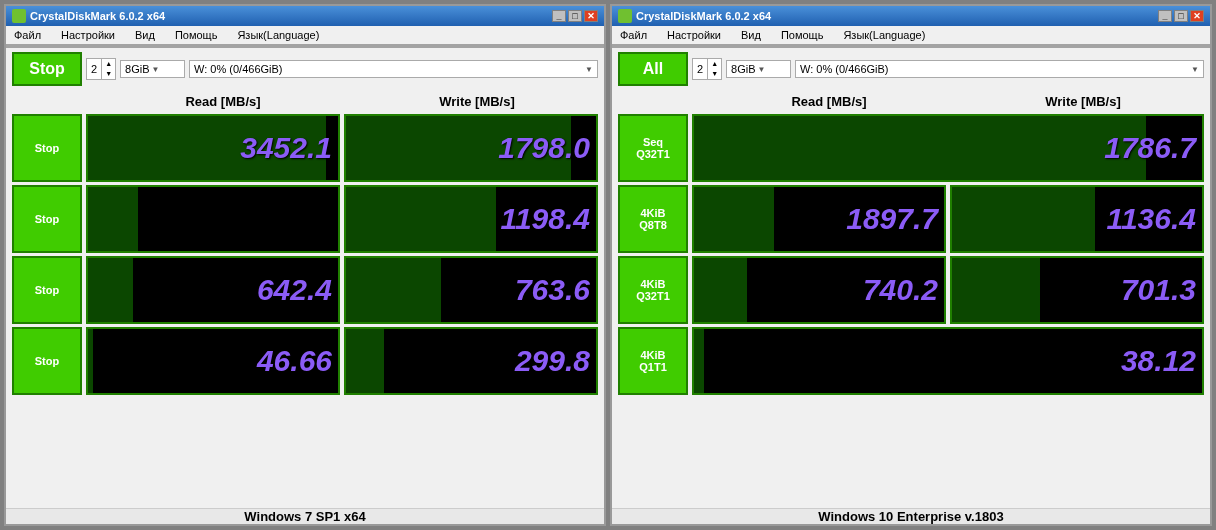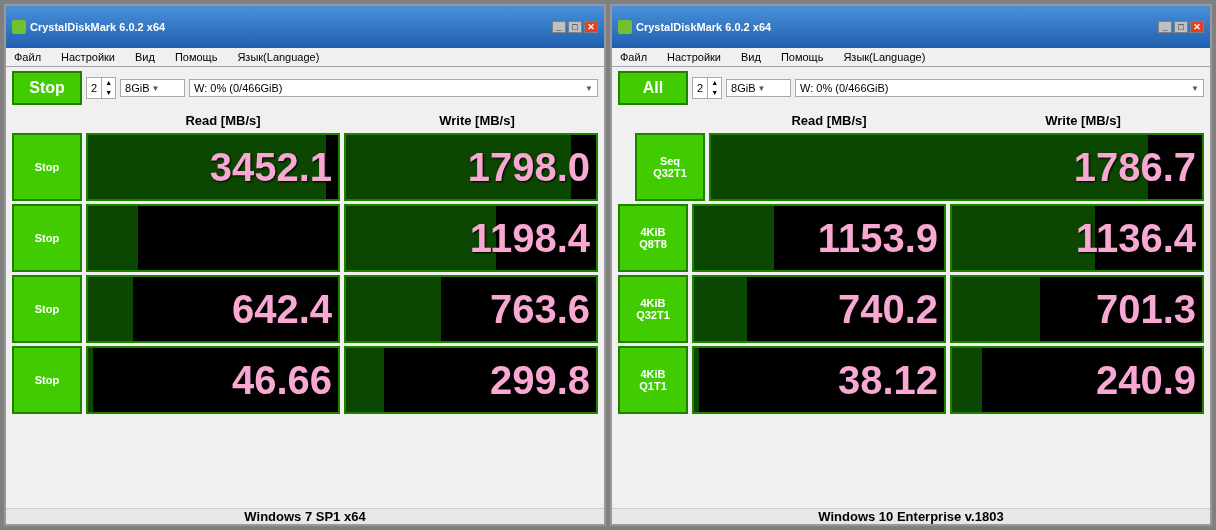--- a/index.html
+++ b/index.html
@@ -17,21 +17,21 @@
       border: 2px solid #999;
       flex: 1;
       display: flex;
       flex-direction: column;
     }
     .title-bar {
       background: linear-gradient(to bottom, #4a90d9, #2060b0);
       color: white;
       font-size: 11px;
       font-weight: bold;
-      padding: 14px 6px;
+      padding: 3px 6px;
       display: flex;
       align-items: center;
       justify-content: space-between;
     }
     .title-bar-left {
       display: flex;
       align-items: center;
       gap: 4px;
     }
     .title-icon {
@@ -56,21 +56,21 @@
       justify-content: center;
       cursor: pointer;
     }
     .title-btn.close { background: #e04020; color: white; }
     .menu-bar {
       background: #f0f0f0;
       font-size: 11px;
       padding: 2px 4px;
       display: flex;
       gap: 12px;
-      border-bottom: 1px solid #a3a3a3;
+      border-bottom: 4px solid #a3a3a3;
     }
     .menu-item {
       cursor: pointer;
       padding: 1px 4px;
     }
     .toolbar {
       display: flex;
       align-items: center;
       gap: 4px;
       padding: 4px 6px;
@@ -156,23 +156,24 @@
     }
     .result-cell .bar {
       position: absolute;
       left: 0;
       top: 0;
       bottom: 0;
       background: #20cc00;
       opacity: 0.35;
     }
     .result-value {
-      color: #f9a8d4;
-      font-size: 40px;
-      font-weight: bold;
+      color: #8b5cf6;
+      font-size: 30px;
+      font-weight: bold;
+      font-style: italic;
       position: relative;
       z-index: 1;
       text-shadow: 1px 1px 2px #000;
     }
     .footer {
       text-align: center;
       font-size: 13px;
       font-weight: bold;
       border-top: 1px solid #ccc;
       background: #e8e8e8;
@@ -324,33 +325,33 @@
           <span class="select-arrow">▼</span>
         </div>
       </div>
       <div class="results-area">
         <div class="column-headers">
           <div class="col-spacer"></div>
           <div class="col-header">Read [MB/s]</div>
           <div class="col-header">Write [MB/s]</div>
         </div>
         <div class="result-row">
-          <div class="row-label" style="white-space: pre; margin-left: 17px;">Seq
+          <div class="row-label" style="white-space: pre;">Seq
 Q32T1</div>
           <div class="result-cell">
             <div class="bar" style="width:89%"></div>
       <span class="result-value">1786.7</span>
           </div>
         </div>
         <div class="result-row">
           <div class="row-label" style="white-space: pre;">4KiB
 Q8T8</div>
           <div class="result-cell">
             <div class="bar" style="width:32%"></div>
-      <span class="result-value">1153.9</span>
+      <span class="result-value">1897.7</span>
           </div>
           <div class="result-cell">
             <div class="bar" style="width:57%"></div>
       <span class="result-value">1136.4</span>
           </div>
         </div>
         <div class="result-row">
           <div class="row-label" style="white-space: pre;">4KiB
 Q32T1</div>
           <div class="result-cell">
@@ -361,22 +362,18 @@
             <div class="bar" style="width:35%"></div>
       <span class="result-value">701.3</span>
           </div>
         </div>
         <div class="result-row">
           <div class="row-label" style="white-space: pre;">4KiB
 Q1T1</div>
           <div class="result-cell">
             <div class="bar" style="width:2%"></div>
       <span class="result-value">38.12</span>
-          </div>
-          <div class="result-cell">
-            <div class="bar" style="width:12%"></div>
-      <span class="result-value">240.9</span>
           </div>
         </div>
       </div>
       <div class="footer">Windows 10 Enterprise v.1803</div>
     </div>
   </div>
 
 </body></html>

